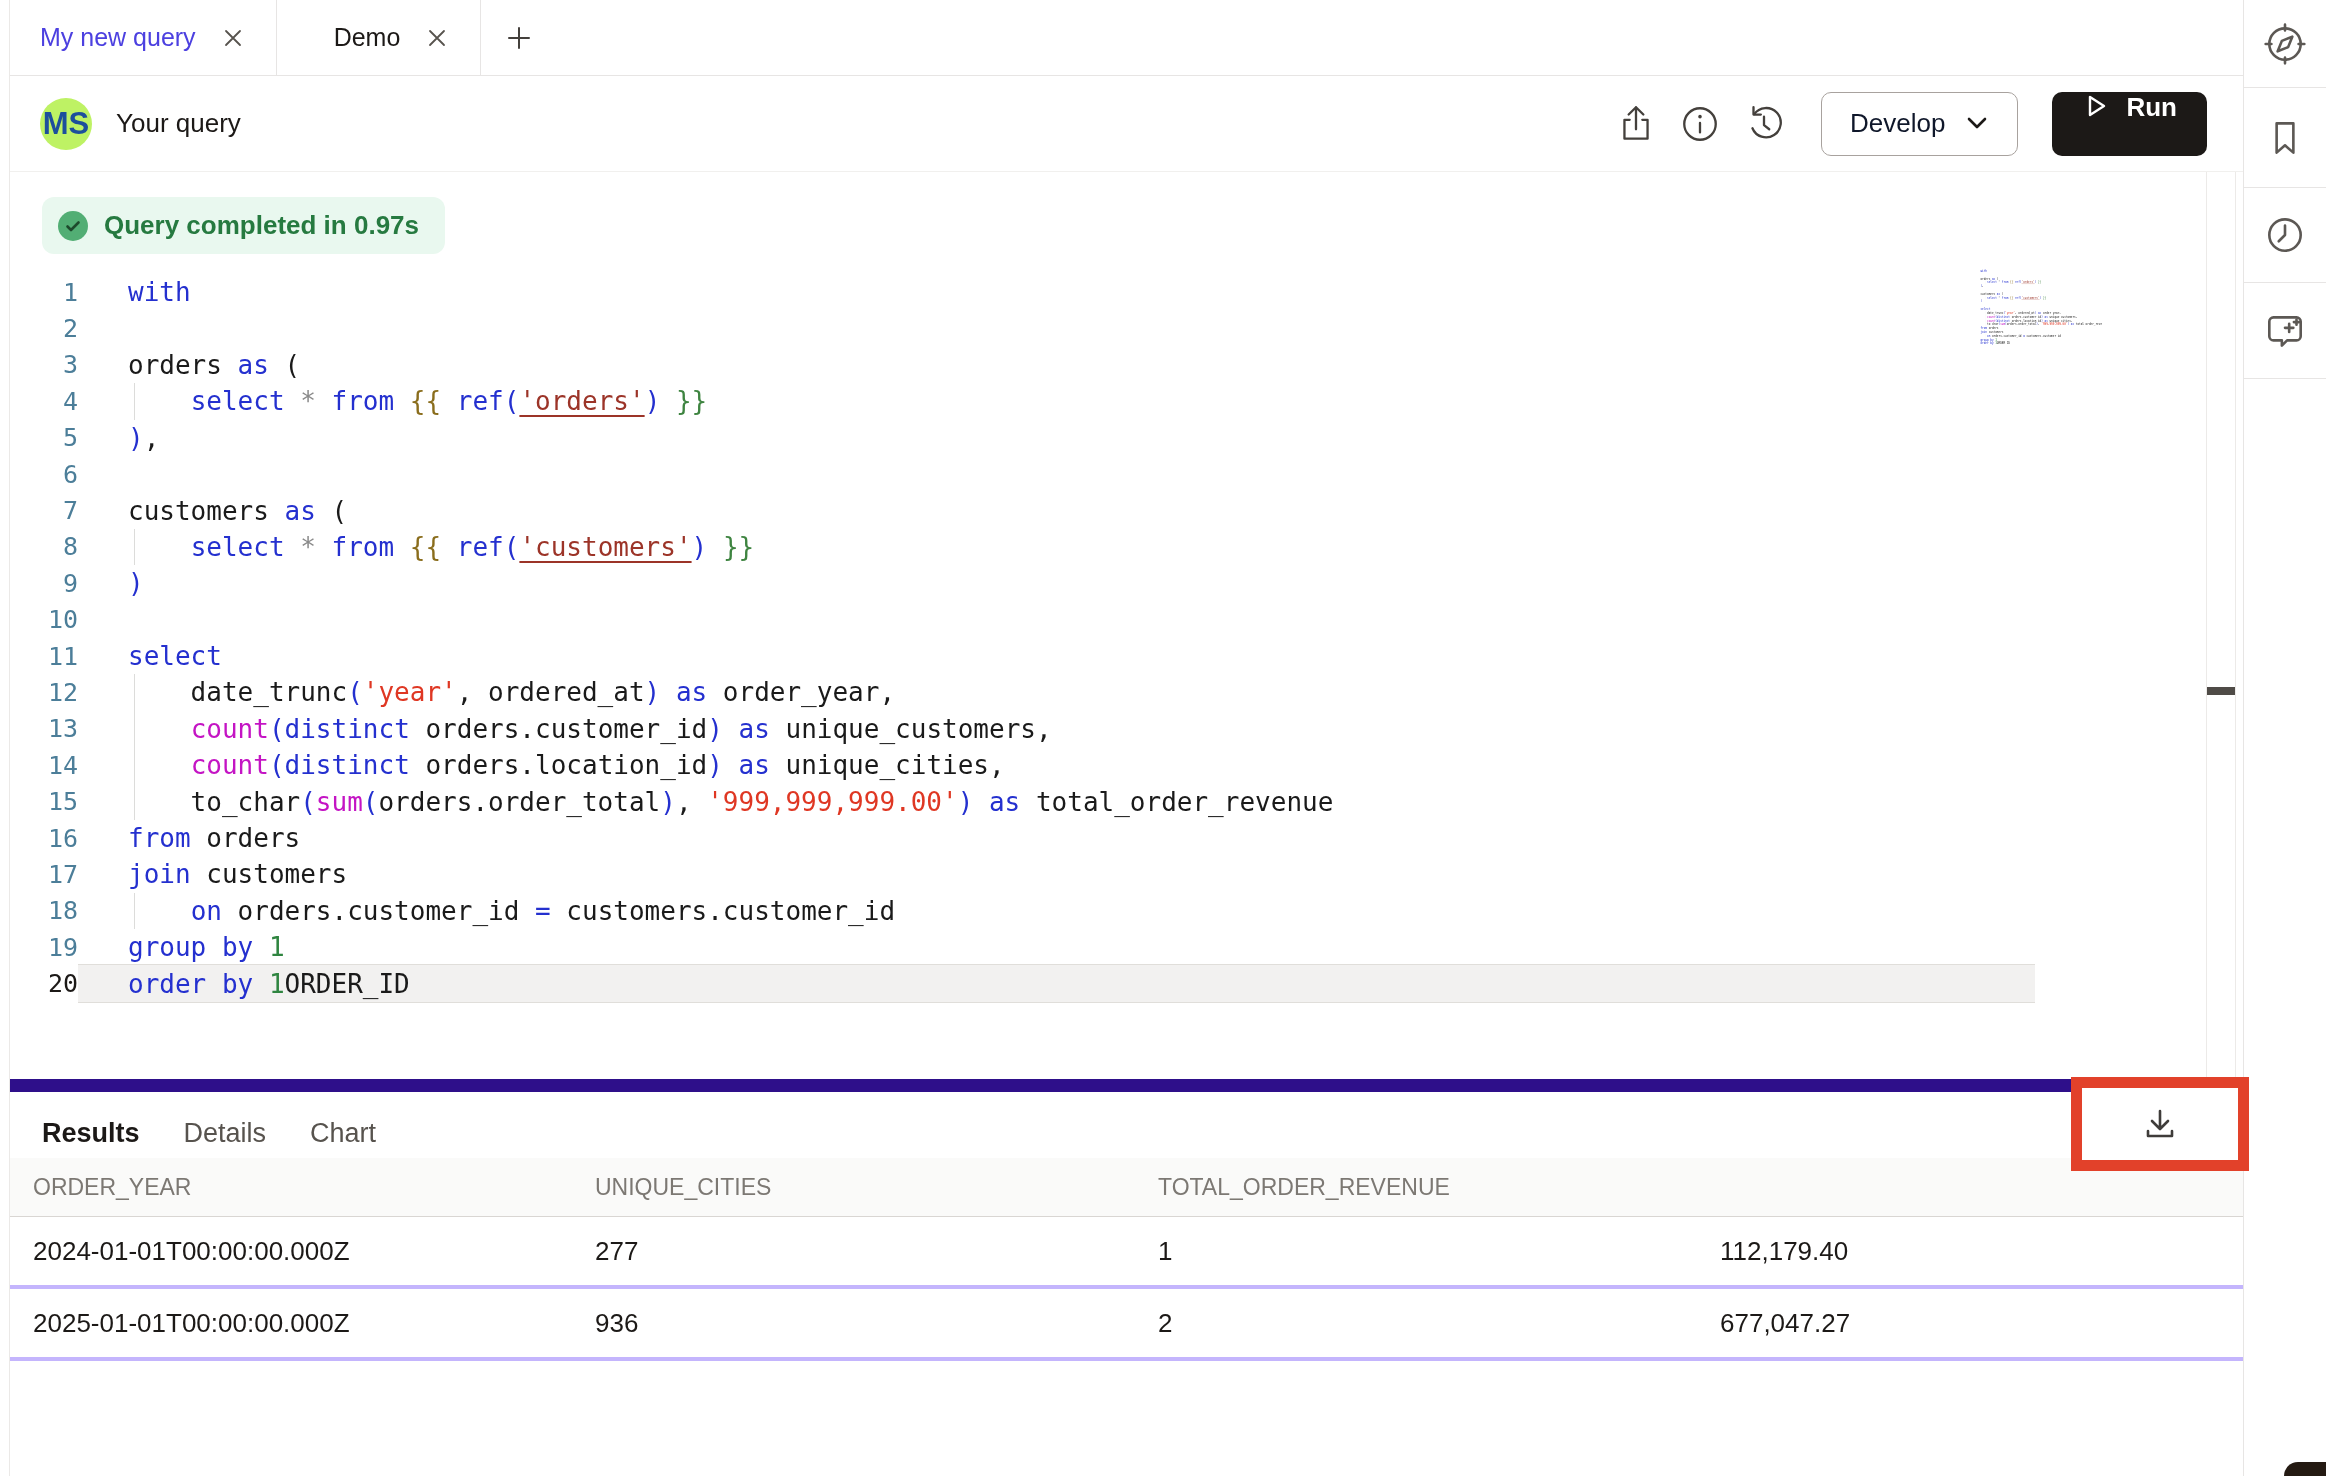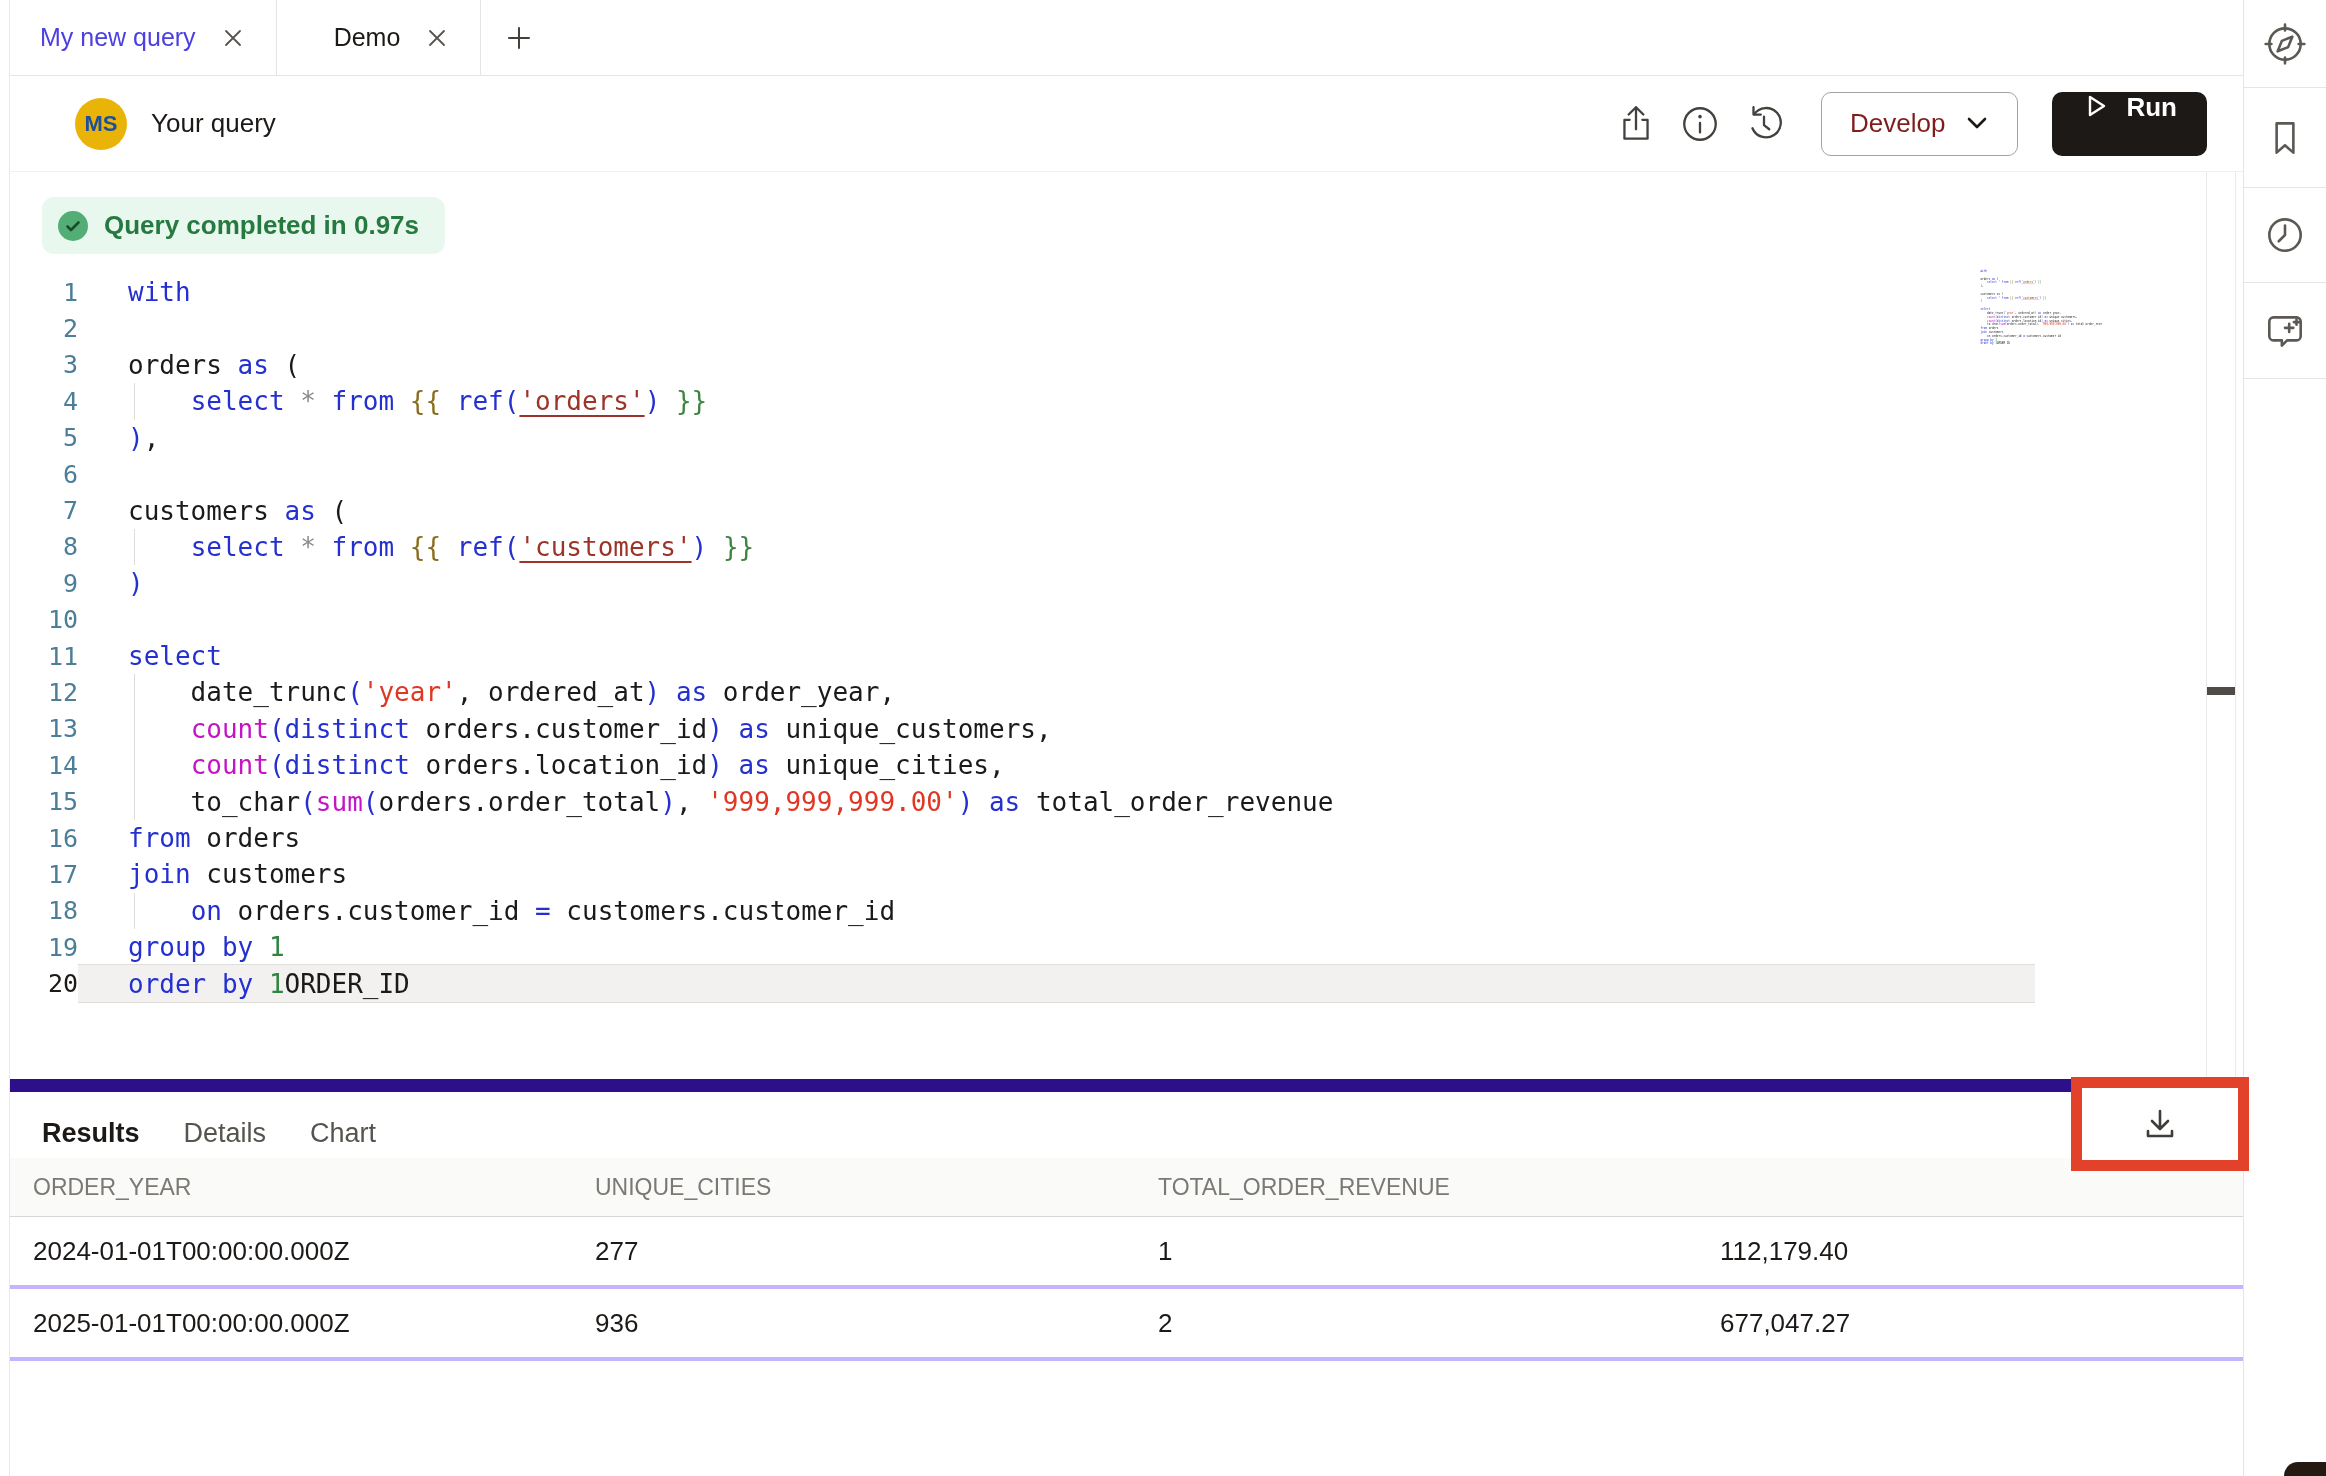--- a/index.html
+++ b/index.html
@@ -12,29 +12,29 @@
   .tabbar{height:75px;border-bottom:1px solid #e7e5e4;display:flex;align-items:stretch;}
   #tabs{display:flex;gap:27px;}
   .tab{display:flex;align-items:center;gap:24px;padding:0 30px;border-right:1px solid #e7e5e4;
        font-size:25px;color:#1c1917;cursor:pointer;}
   .tab.active .tab-label{color:#4c40e0;}
   .tab-close{display:flex;}
   .tab-add{width:76px;display:flex;align-items:center;justify-content:center;background:none;border:none;cursor:pointer;}
 
   
   .toolbar{height:95px;display:flex;align-items:center;padding:0 36px 0 30px;border-bottom:1px solid #f1f0ee;}
-  .avatar{width:52px;height:52px;border-radius:50%;background:#eab308;color:#1d4f9c;font-weight:700;
-          font-size:22px;display:flex;align-items:center;justify-content:center;flex:0 0 auto;margin-left:35px;}
+  .avatar{width:52px;height:52px;border-radius:50%;background:#bef264;color:#1d4f9c;font-weight:700;
+          font-size:31px;display:flex;align-items:center;justify-content:center;flex:0 0 auto;}
   .tb-title{margin-left:24px;font-size:26px;}
   .tb-spacer{flex:1;}
   .icon-btn{background:none;border:none;display:flex;align-items:center;justify-content:center;
             width:58px;height:58px;cursor:pointer;padding:0;}
   .icon-btn + .icon-btn{margin-left:6px;}
   .develop-btn{margin-left:28px;display:flex;align-items:center;gap:20px;border:1.5px solid #a8a29e;
-               border-radius:10px;background:#fff;height:64px;padding:0 28px;font-size:26px;color:#7f1d1d;cursor:pointer;}
+               border-radius:10px;background:#fff;height:64px;padding:0 28px;font-size:26px;color:#0f172a;cursor:pointer;}
   .run-btn{margin-left:34px;display:flex;align-items:flex-start;gap:16px;background:#1c1917;border:none;
            border-radius:10px;height:64px;padding:0 30px;color:#fff;font-size:26px;font-weight:600;cursor:pointer;}
 
   
   .editor{position:relative;height:907px;}
   .status-badge{position:absolute;left:32px;top:25px;height:57px;display:flex;align-items:center;gap:16px;
                 background:#e9f8ef;border-radius:12px;padding:0 26px 0 16px;font-size:26px;font-weight:600;color:#267a40;}
   .save-btn{position:absolute;right:40px;top:22px;height:63px;display:flex;align-items:center;gap:16px;
             background:#fff;border:1.5px solid #a8a29e;border-radius:10px;padding:0 24px;font-size:26px;
             color:#1c1917;cursor:pointer;}

